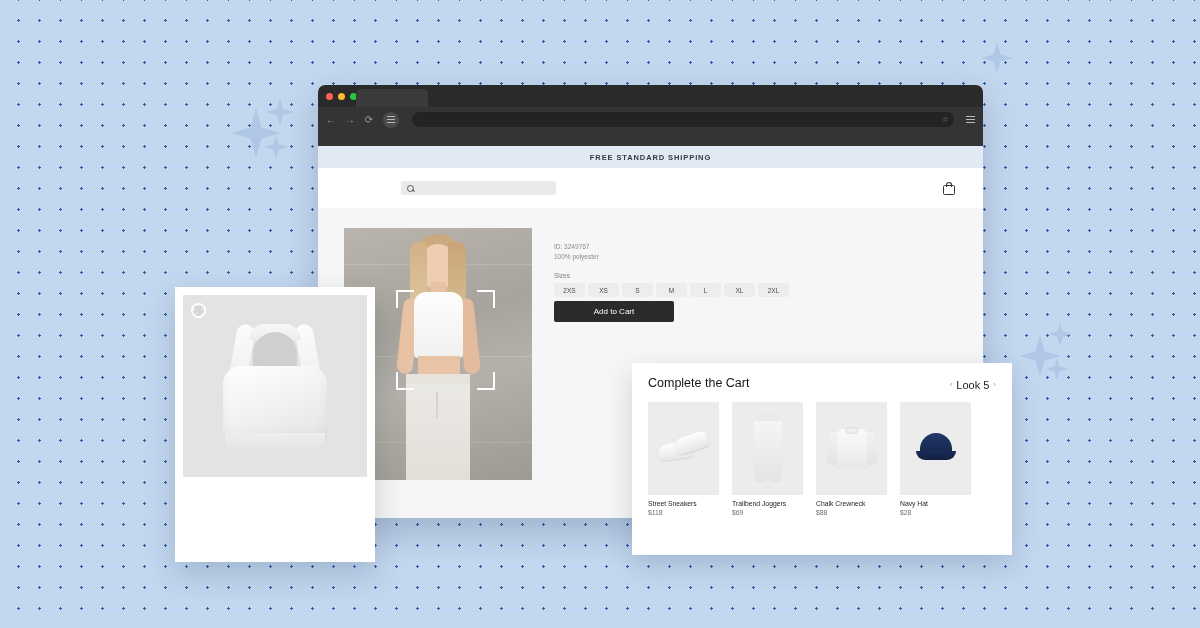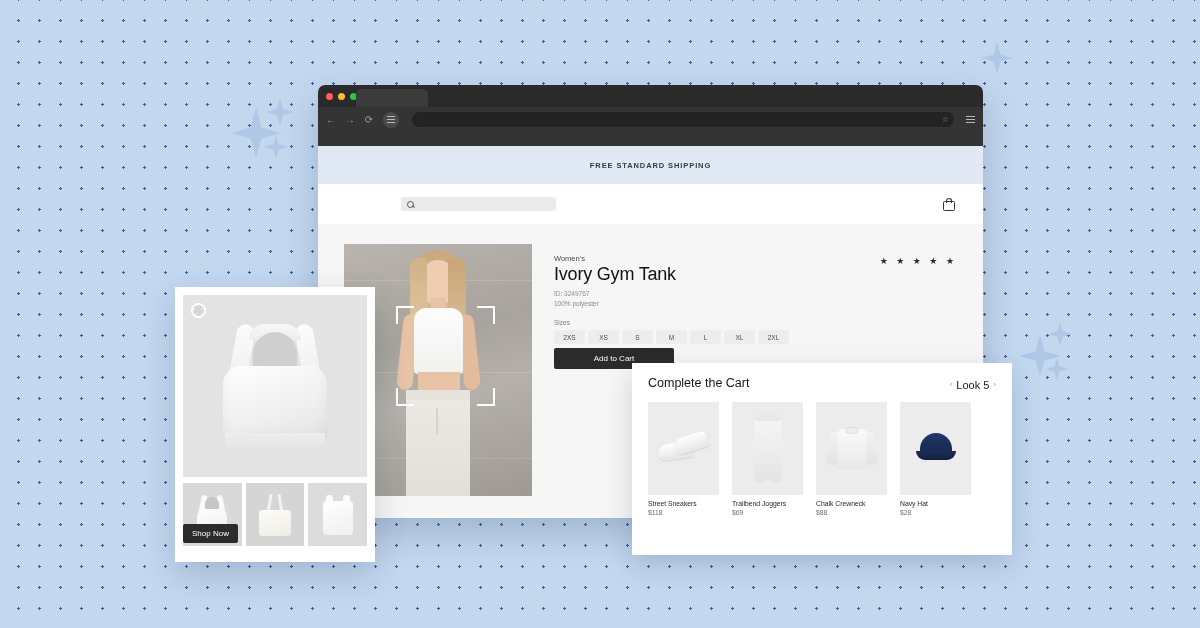--- a/index.html
+++ b/index.html
@@ -64,21 +64,21 @@
   .urlpill {
     width: 16px; height: 16px; border-radius: 50%; background: #4a4a4a;
     display: flex; flex-direction: column; justify-content: center;
     align-items: center; gap: 1.5px; margin-right: 2px;
   }
   .urlpill i { display: block; width: 8px; height: 1.3px; background: #b9b9b9; }
   .chrome-fill { height: 14px; background: #343434; }
 
   
   .ship-banner {
-    height: 38px; background: #e0e9f4;
+    height: 22px; background: #e0e9f4;
     display: flex; align-items: center; justify-content: center;
     font-size: 7.5px; font-weight: bold; letter-spacing: .9px; color: #333a44;
   }
   .site-header {
     height: 40px; background: #fff;
     display: flex; align-items: center; justify-content: space-between;
     padding: 0 28px;
   }
   .search-box {
     width: 155px; height: 14px; background: #eaeaea; border-radius: 3px;
@@ -391,27 +391,20 @@
       </div>
       <div class="detect-box">
         <span class="tl"></span>
           <span class="tr"></span>
           <span class="bl"></span>
           <span class="br"></span>
       </div>
     </div>
 
     <div class="info">
-      <div class="info-top">
-        <div>
-          <div class="eyebrow">Women's</div>
-          <div class="p-title">Ivory Gym Tank</div>
-        </div>
-        <div class="stars">★ ★ ★ ★ ★</div>
-      </div>
       <div class="p-meta">
         <div>ID: 3249767</div>
         <div>100% polyester</div>
       </div>
       <div class="sizes-label">Sizes</div>
       <div class="size-row">
         <div class="size-btn">2XS</div>
         <div class="size-btn">XS</div>
         <div class="size-btn">S</div>
         <div class="size-btn">M</div>
@@ -494,38 +487,13 @@
       </div>
     <div class="bra">
       <span class="strapL"></span>
         <span class="strapR"></span>
       <span class="yoke"></span>
         <span class="hole"></span>
       <span class="cup"></span>
         <span class="band"></span>
     </div>
   </div>
-  <div class="lcard-thumbs">
-    <div class="lthumb t1">
-      <div class="tiny-bra">
-          <span class="tb-sl"></span>
-          <span class="tb-sr"></span>
-          <span class="tb-hole"></span>
-          <span class="tb-body"></span>
-        </div>
-    </div>
-    <div class="lthumb t2">
-      <div class="tiny-cami">
-          <span class="sl"></span>
-          <span class="sr"></span>
-          <span class="body"></span>
-        </div>
-    </div>
-    <div class="lthumb t3">
-      <div class="tiny-tank">
-          <span class="nl"></span>
-          <span class="nr"></span>
-          <span class="body"></span>
-        </div>
-    </div>
-    <div class="shop-now">Shop Now</div>
-  </div>
 </div>
 
 </body></html>

